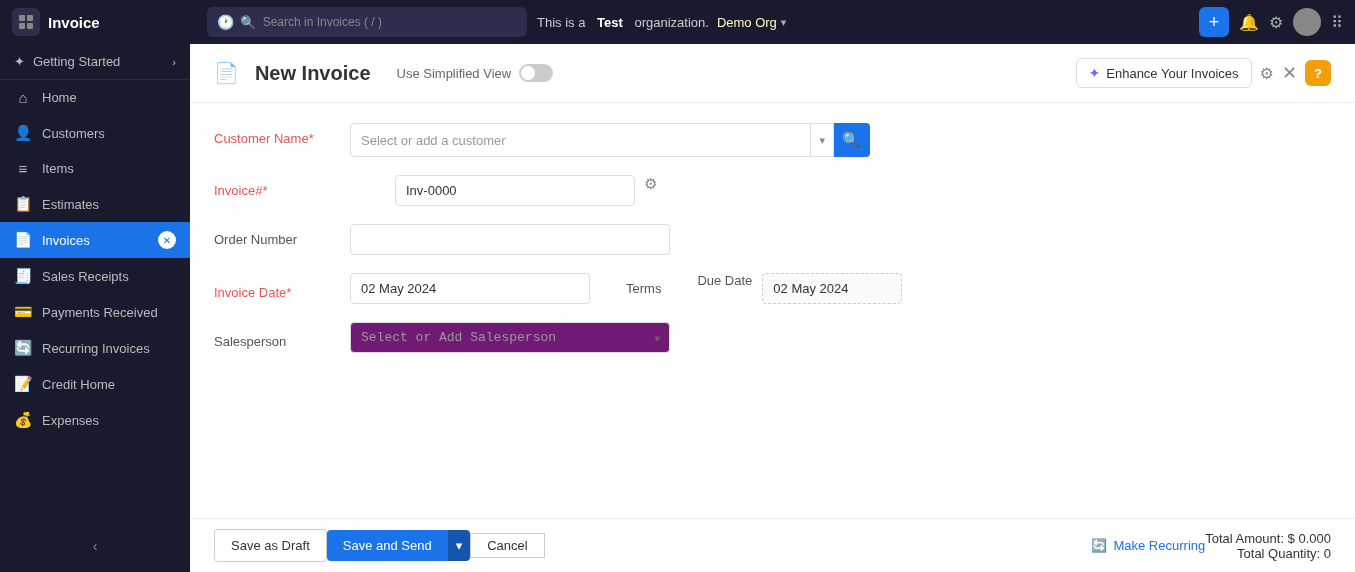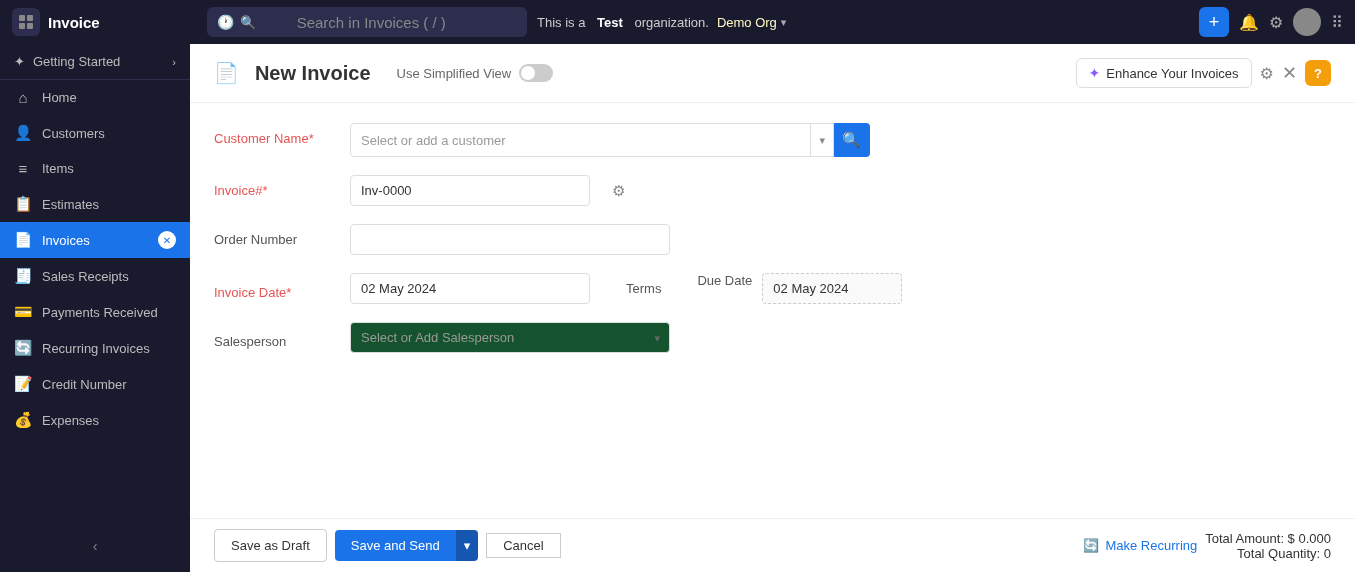--- a/index.html
+++ b/index.html
@@ -3,21 +3,21 @@
   <meta charset="utf-8">
   <style>
     * { box-sizing: border-box; margin: 0; padding: 0; }
     body { font-family: -apple-system, BlinkMacSystemFont, 'Segoe UI', sans-serif; font-size: 13px; background: #f5f5f5; display: flex; flex-direction: column; height: 572px; overflow: hidden; }
 
     
     .topbar { background: #1a1a2e; display: flex; align-items: center; height: 44px; padding: 0 12px; gap: 10px; flex-shrink: 0; }
     .topbar-logo { display: flex; align-items: center; gap: 8px; color: white; font-size: 15px; font-weight: 600; width: 185px; flex-shrink: 0; }
     .topbar-logo-icon { background: #2d2d4e; border-radius: 6px; width: 28px; height: 28px; display: flex; align-items: center; justify-content: center; color: white; font-size: 12px; }
     .topbar-search { flex: 1; display: flex; align-items: center; background: #2d2d4e; border-radius: 6px; height: 30px; padding: 0 10px; gap: 6px; max-width: 320px; }
-    .topbar-search input { background: transparent; border: none; outline: none; color: #aaa; font-size: 15px; width: 100%; margin-left: 34px; }
+    .topbar-search input { background: transparent; border: none; outline: none; color: #aaa; font-size: 12px; width: 100%; }
     .topbar-search input::placeholder { color: #888; }
     .topbar-center { flex: 1; }
     .topbar-org { color: #ccc; font-size: 13px; display: flex; align-items: center; gap: 4px; }
     .topbar-org span.test-text { color: white; }
     .topbar-org span.org-name { color: #fef9c3; margin-left: 4px; cursor: pointer; }
     .topbar-actions { display: flex; align-items: center; gap: 10px; }
     .topbar-btn-plus { background: #1a73e8; border: none; border-radius: 6px; width: 30px; height: 30px; color: white; font-size: 18px; cursor: pointer; display: flex; align-items: center; justify-content: center; }
     .topbar-icon { color: #aaa; font-size: 16px; cursor: pointer; }
     .topbar-avatar { width: 28px; height: 28px; border-radius: 50%; background: #888; cursor: pointer; }
     .topbar-grid { color: #aaa; font-size: 16px; cursor: pointer; }
@@ -56,39 +56,39 @@
     
     .form-body { flex: 1; overflow-y: auto; padding: 20px 24px; }
     .form-row { display: flex; align-items: flex-start; gap: 16px; margin-bottom: 18px; }
     .form-label { color: #e85454; font-size: 13px; min-width: 120px; padding-top: 8px; }
     .form-label.normal { color: #555; }
     .form-control { border: 1px solid #ddd; border-radius: 4px; padding: 7px 10px; font-size: 13px; color: #333; outline: none; background: white; }
     .customer-select-wrap { display: flex; flex: 1; max-width: 520px; }
     .customer-select { flex: 1; border: 1px solid #ddd; border-radius: 4px 0 0 4px; padding: 7px 10px; font-size: 13px; color: #999; appearance: none; background: white; cursor: pointer; }
     .customer-select-arrow { border: 1px solid #ddd; border-left: none; background: white; padding: 0 8px; display: flex; align-items: center; color: #888; cursor: pointer; }
     .customer-search-btn { background: #1a73e8; border: none; border-radius: 0 4px 4px 0; width: 36px; height: 34px; color: white; cursor: pointer; display: flex; align-items: center; justify-content: center; font-size: 15px; }
-    .invoice-num-wrap { display: flex; align-items: center; gap: 22px; }
+    .invoice-num-wrap { display: flex; align-items: flex-start; gap: 9px; margin-left: 45px; }
     .invoice-num-input { border: 1px solid #ddd; border-radius: 4px; padding: 7px 10px; font-size: 13px; color: #333; width: 240px; }
     .invoice-settings-icon { color: #888; cursor: pointer; font-size: 15px; }
     .order-num-input { border: 1px solid #ddd; border-radius: 4px; padding: 7px 10px; font-size: 13px; color: #333; width: 320px; }
     .date-input { border: 1px solid #ddd; border-radius: 4px; padding: 7px 10px; font-size: 13px; color: #333; width: 240px; }
     .terms-wrap { display: flex; align-items: center; gap: 10px; margin-left: 20px; }
     .terms-label { color: #555; font-size: 13px; }
     .terms-select { border: 1px solid #ddd; border-radius: 4px; padding: 7px 10px 7px 10px; font-size: 13px; color: #333; appearance: none; background: white; cursor: pointer; padding-right: 26px; }
     .terms-select-wrap { position: relative; display: flex; align-items: center; }
     .terms-select-wrap::after { content: '▾'; position: absolute; right: 8px; color: #666; pointer-events: none; font-size: 11px; }
     .due-date-wrap { display: flex; gap: 10px; margin-left: 20px; }
     .due-date-label { color: #555; font-size: 13px; }
     .due-date-input { border: 1px dashed #ccc; border-radius: 4px; padding: 7px 10px; font-size: 13px; color: #333; width: 140px; background: #fafafa; }
     .salesperson-select-wrap { position: relative; width: 320px; }
-    .salesperson-select { width: 100%; border: 1px solid #ddd; border-radius: 4px; padding: 7px 28px 7px 10px; font-size: 13px; color: #999; appearance: none; background: #14532d; cursor: pointer; }
+    .salesperson-select { width: 100%; border: 1px solid #ddd; border-radius: 4px; padding: 7px 28px 7px 10px; font-size: 13px; color: #999; appearance: none; background: #701a75; cursor: pointer; font-family: Liberation Mono, monospace; }
     .salesperson-select-wrap::after { content: '▾'; position: absolute; right: 10px; top: 50%; transform: translateY(-50%); color: #666; pointer-events: none; font-size: 11px; }
 
     
-    .footer { display: flex; align-items: center; padding: 10px 24px; border-top: 1px solid #eee; background: white; flex-shrink: 0; gap: 8px; }
+    .footer { display: flex; align-items: center; padding: 10px 24px; border-top: 1px solid #eee; background: white; flex-shrink: 0; }
     .btn-save-draft { background: white; border: 1px solid #ccc; border-radius: 4px; padding: 8px 16px; font-size: 13px; color: #333; cursor: pointer; }
     .btn-save-send-wrap { display: flex; align-items: center; }
     .btn-save-send { background: #1a73e8; border: none; border-radius: 4px 0 0 4px; padding: 8px 16px; font-size: 13px; color: white; cursor: pointer; }
     .btn-save-send-arrow { background: #1557b0; border: none; border-radius: 0 4px 4px 0; padding: 8px 8px; font-size: 13px; color: white; cursor: pointer; }
     .btn-cancel { background: white; border: 1px solid #ccc; border-radius: 0; padding: 4px 16px; font-size: 13px; color: #333; cursor: pointer; }
     .footer-spacer { flex: 1; }
     .make-recurring { display: flex; align-items: center; gap: 6px; color: #1a73e8; font-size: 13px; cursor: pointer; }
     .total-summary { text-align: right; font-size: 13px; color: #333; }
     .total-amount { font-weight: 400; }
 
@@ -174,21 +174,21 @@
     <div class="sidebar-item">
       <span class="item-icon">💳</span>
       <span>Payments Received</span>
     </div>
     <div class="sidebar-item">
       <span class="item-icon">🔄</span>
       <span>Recurring Invoices</span>
     </div>
     <div class="sidebar-item">
       <span class="item-icon">📝</span>
-      <span>Credit Number</span>
+      <span>Credit Home</span>
     </div>
     <div class="sidebar-item">
       <span class="item-icon">💰</span>
       <span>Expenses</span>
     </div>
 
     <div class="sidebar-collapse">
       <span style="font-size:14px;color:#888;">‹</span>
     </div>
   </div>

